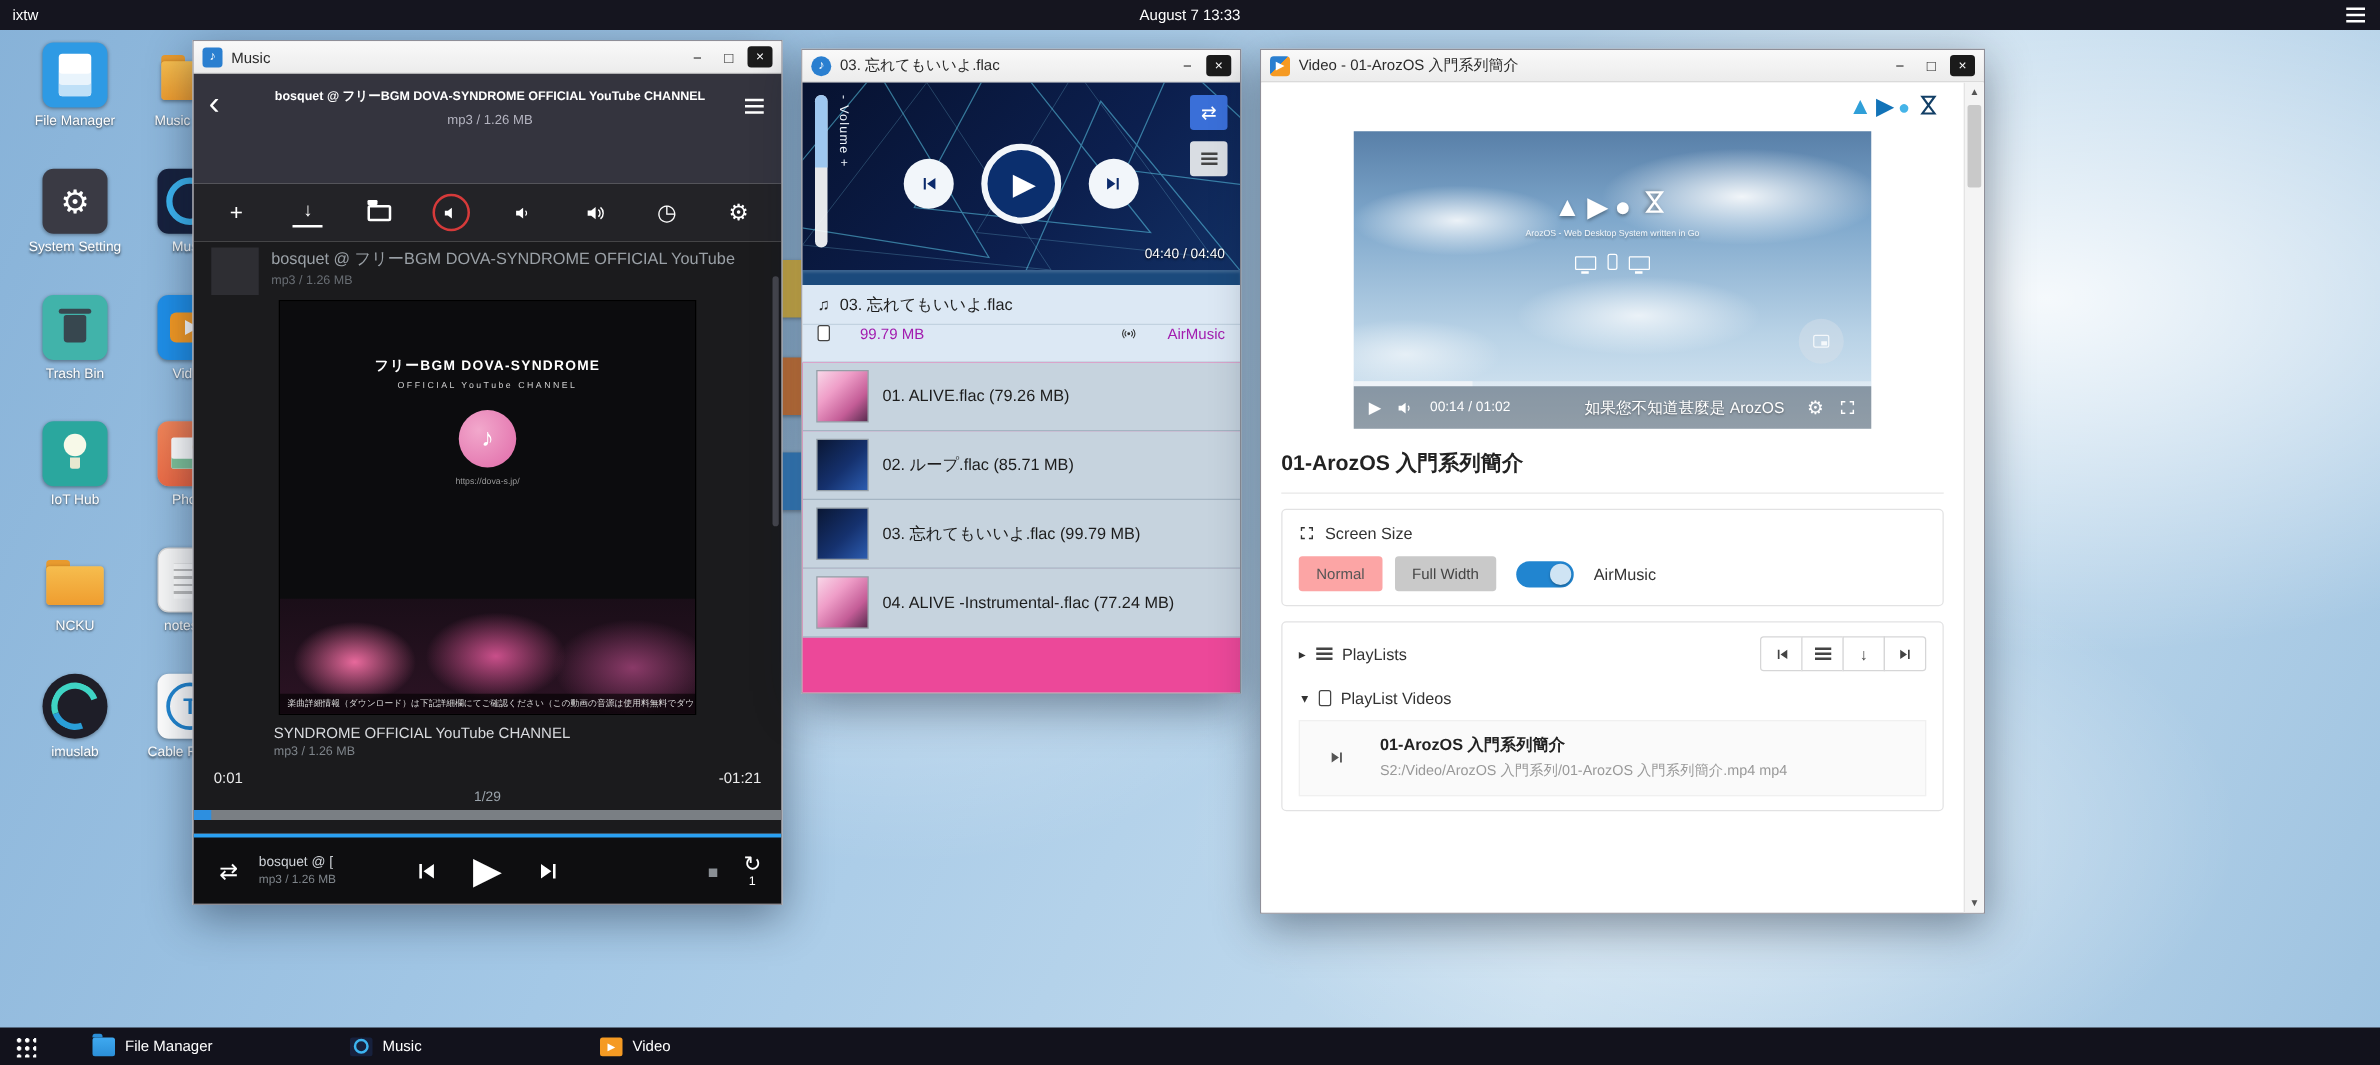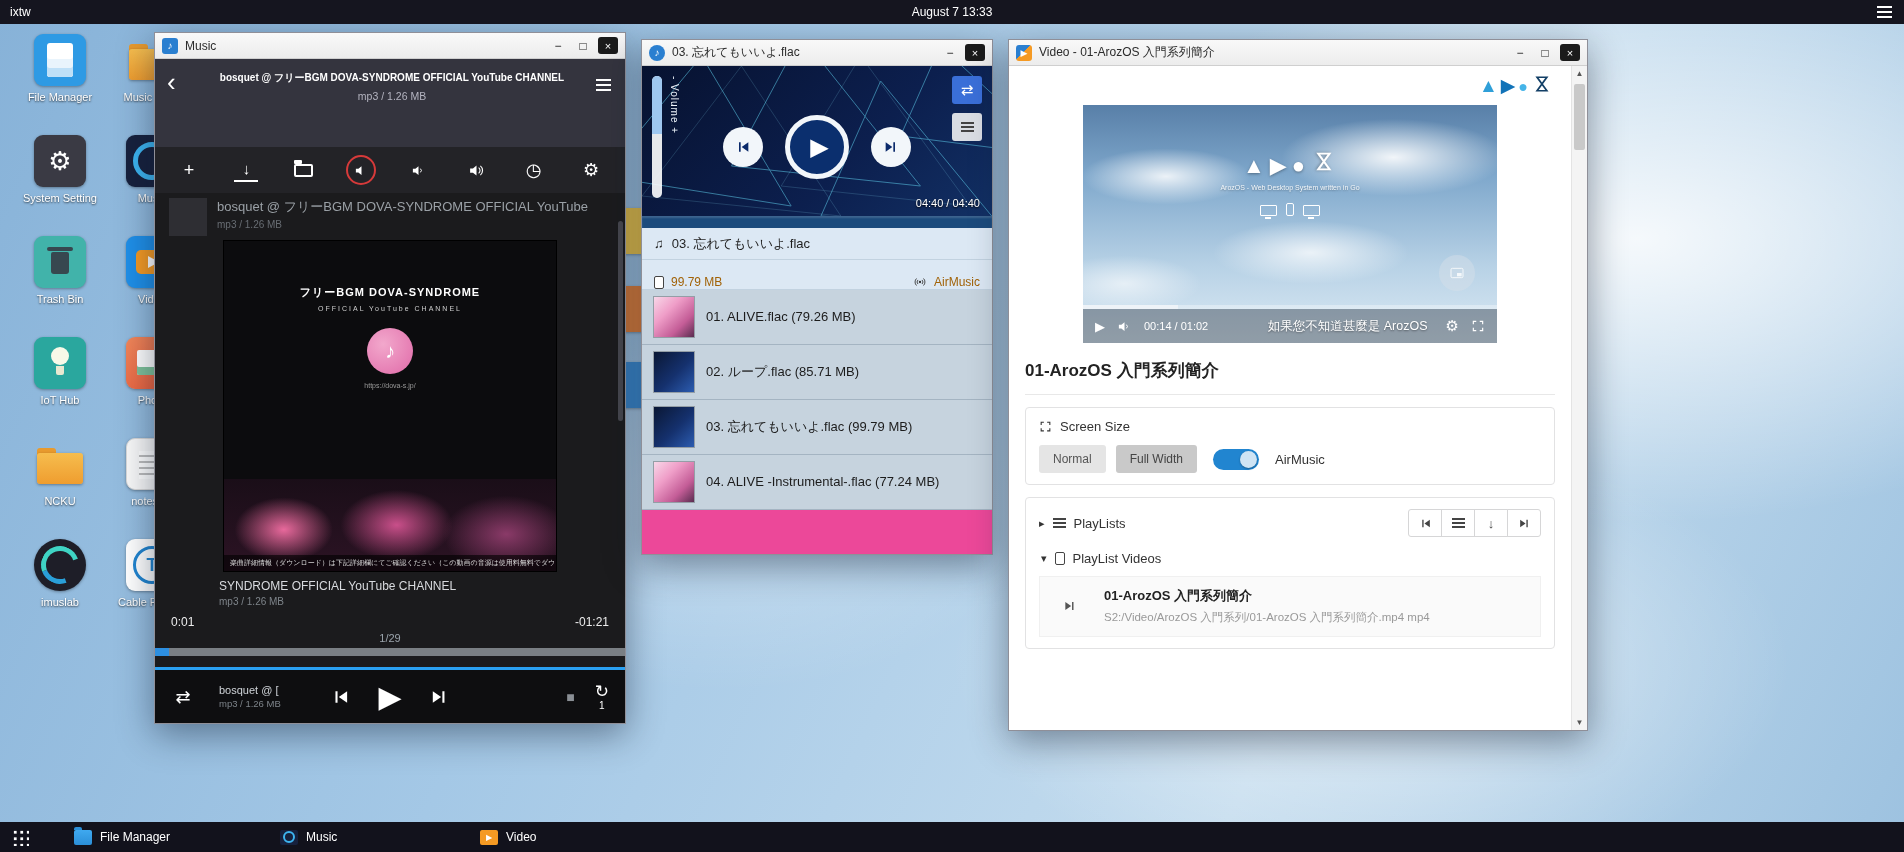--- a/index.html
+++ b/index.html
@@ -112,21 +112,21 @@
   .mt-caption{position:absolute;left:0;right:0;bottom:0;background:rgba(0,0,0,.6);color:#ddd;font-size:7px;padding:3px 6px;text-align:center;white-space:nowrap;overflow:hidden}
   .m-below{padding:8px 14px 0 64px}
   .mb1{font-size:12px;color:#d8dade}
   .mb2{font-size:10px;color:#7e848a;margin-top:3px}
   .m-times{display:flex;justify-content:space-between;padding:8px 16px 0;font-size:12px;color:#ececec}
   .m-index{text-align:center;font-size:11px;color:#9aa3ab;padding:3px 0 4px}
   .m-progress{height:8px;background:#7a7f84;position:relative}
   .m-progress .fill{position:absolute;left:0;top:0;bottom:0;width:14px;background:#2d8fe0}
   .m-scrollbar{position:absolute;right:2px;top:28px;width:5px;height:200px;background:#46464d;border-radius:3px}
   .m-bottom{height:56px;flex:none;background:#0e0e10;border-top:3px solid #2aa0f2;display:flex;align-items:center;padding:0 16px;color:#fff;position:relative}
-  .m-np{margin-left:24px;font-size:11px;color:#cfd3d8;line-height:1.35;width:112px;overflow:hidden;white-space:nowrap}
+  .m-np{margin-left:12px;font-size:11px;color:#cfd3d8;line-height:1.35;width:112px;overflow:hidden;white-space:nowrap}
   .m-np .np2{font-size:9.5px;color:#7e848a}
   .m-ctr{position:absolute;left:50%;transform:translateX(-50%);display:flex;align-items:center;gap:28px}
   .play-big{font-size:30px;line-height:1;cursor:pointer}
   .skip{width:20px;height:20px;cursor:pointer}
   .m-right{margin-left:auto;display:flex;align-items:center;gap:20px}
   .dim{color:#8a8f95;font-size:14px;cursor:pointer}
   .repeat-stack{display:flex;flex-direction:column;align-items:center;line-height:1;cursor:pointer}
   .repeat-stack .rg{font-size:17px}
   .repeat-stack .badge{font-size:10px;margin-top:1px}
 
@@ -141,21 +141,21 @@
   .a-ctr{position:absolute;left:50%;top:54%;transform:translate(-50%,-50%);display:flex;align-items:center;gap:22px;z-index:2}
   .a-small{width:40px;height:40px;border-radius:50%;background:#f2f6fa;color:#0b2a6b;display:flex;align-items:center;justify-content:center;cursor:pointer}
   .a-play{width:64px;height:64px;border-radius:50%;background:#0b2f6e;border:5px solid #f2f6fa;display:flex;align-items:center;justify-content:center;color:#fff;font-size:24px;padding-left:5px;cursor:pointer}
   .a-topr{position:absolute;right:10px;top:10px;display:flex;flex-direction:column;gap:9px;z-index:2}
   .a-b1{width:30px;height:28px;background:#3a6fd8;border-radius:3px;color:#fff;display:flex;align-items:center;justify-content:center;font-size:15px;cursor:pointer}
   .a-b2{width:30px;height:28px;background:#d9dde3;border-radius:3px;display:flex;align-items:center;justify-content:center;cursor:pointer}
   .a-time{position:absolute;right:12px;bottom:7px;color:#fff;font-size:11px;text-shadow:0 1px 2px #000;z-index:2}
   .a-progress{height:12px;flex:none;background:#1b4a7c;box-shadow:inset 0 2px 2px rgba(255,255,255,.15);cursor:pointer}
   .a-info{background:#dce8f4;flex:none}
   .a-r1{display:flex;align-items:center;gap:8px;height:32px;padding:0 12px;border-bottom:1px solid #c2d2e0;font-size:13px;color:#1f1f1f}
-  .a-r2{display:flex;align-items:flex-end;gap:7px;height:30px;padding:0 12px;font-size:12px;color:#a16207;border-bottom:1px solid #c2d2e0}
+  .a-r2{display:flex;align-items:flex-start;gap:24px;height:30px;padding:0 12px;font-size:12px;color:#a21caf;border-bottom:1px solid #c2d2e0}
   .a-r2 .sp{flex:1}
   .doc-ic{display:inline-block;width:10px;height:13px;border:1.5px solid #444;border-radius:2px;background:#fff}
   .a-tracks{flex:1;background:#ec4899;overflow:hidden}
   .trk{display:flex;align-items:center;gap:12px;padding:7px 12px;background:#c6d3de;border-bottom:1px solid #a4b4c2;min-height:54px;cursor:pointer}
   .trk .art{width:40px;height:40px;flex:none;outline:1px solid rgba(0,0,0,.25)}
   .art-pink{background:linear-gradient(135deg,#f8d7e8 0%,#ef9ec8 35%,#c45d97 70%,#5a2c50 100%)}
   .art-navy{background:linear-gradient(135deg,#0a1734,#15316e 55%,#2c5cb0)}
   .tname{font-size:13px;color:#1c1c1c;line-height:1.4}
 
   
@@ -189,21 +189,21 @@
   .vc-play{font-size:13px;cursor:pointer}
   .vc-time{font-size:11px}
   .vc-sub{flex:1;text-align:right;font-size:12.5px;padding-right:6px;text-shadow:0 1px 2px rgba(0,0,0,.4)}
   .vc-gear{font-size:15px;cursor:pointer}
   .v-title{font-size:17px;font-weight:bold;color:#222;margin-top:16px}
   .v-meta{font-size:12px;color:#999;margin-top:5px}
   .v-divider{height:1px;background:#e8e8e8;margin:12px 0 0}
   .v-card{border:1px solid #e2e2e3;border-radius:4px;padding:11px 13px;margin-top:12px}
   .card-hdr{display:flex;align-items:center;gap:8px;font-size:13px;color:#333}
   .ss-row{display:flex;align-items:center;gap:10px;margin-top:11px}
-  .btn{font-size:12px;color:#555;background:#e5e5e5;border-radius:3px;padding:7px 14px;cursor:pointer}
+  .btn{font-size:12px;color:#555;background:#fca5a5;border-radius:3px;padding:7px 14px;cursor:pointer}
   .btn.dark{background:#c9c9c9;color:#444}
   .toggle{width:46px;height:21px;border-radius:11px;background:#2185d0;position:relative;margin-left:6px;cursor:pointer}
   .toggle::after{content:"";position:absolute;right:2px;top:2px;width:17px;height:17px;border-radius:50%;background:#cfe4f4;box-shadow:0 1px 2px rgba(0,0,0,.3)}
   .ap-lbl{font-size:13px;color:#333;margin-left:6px}
   .pl-btns{margin-left:auto;display:flex}
   .pl-btn{width:34px;height:28px;border:1px solid #d6d6d7;background:#fff;display:flex;align-items:center;justify-content:center;color:#444;margin-left:-1px;cursor:pointer}
   .pl-btn:first-child{border-radius:3px 0 0 3px}
   .pl-btn:last-child{border-radius:0 3px 3px 0}
   .caret{font-size:11px;color:#333}
   .plv-row{display:flex;align-items:center;gap:8px;margin-top:14px;font-size:13px;color:#333;padding-left:2px}

